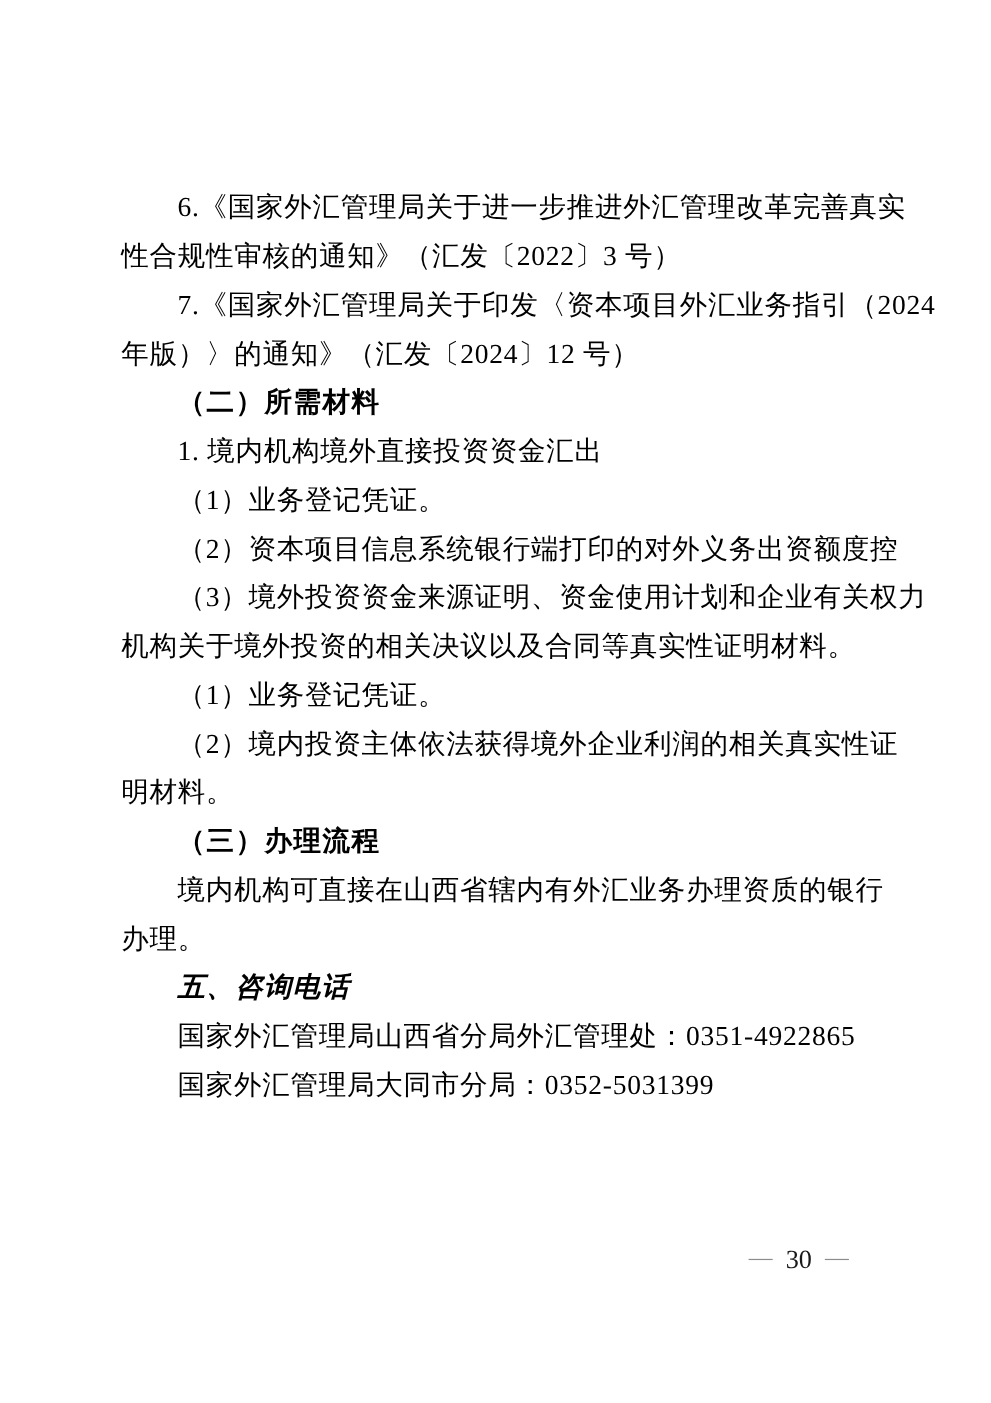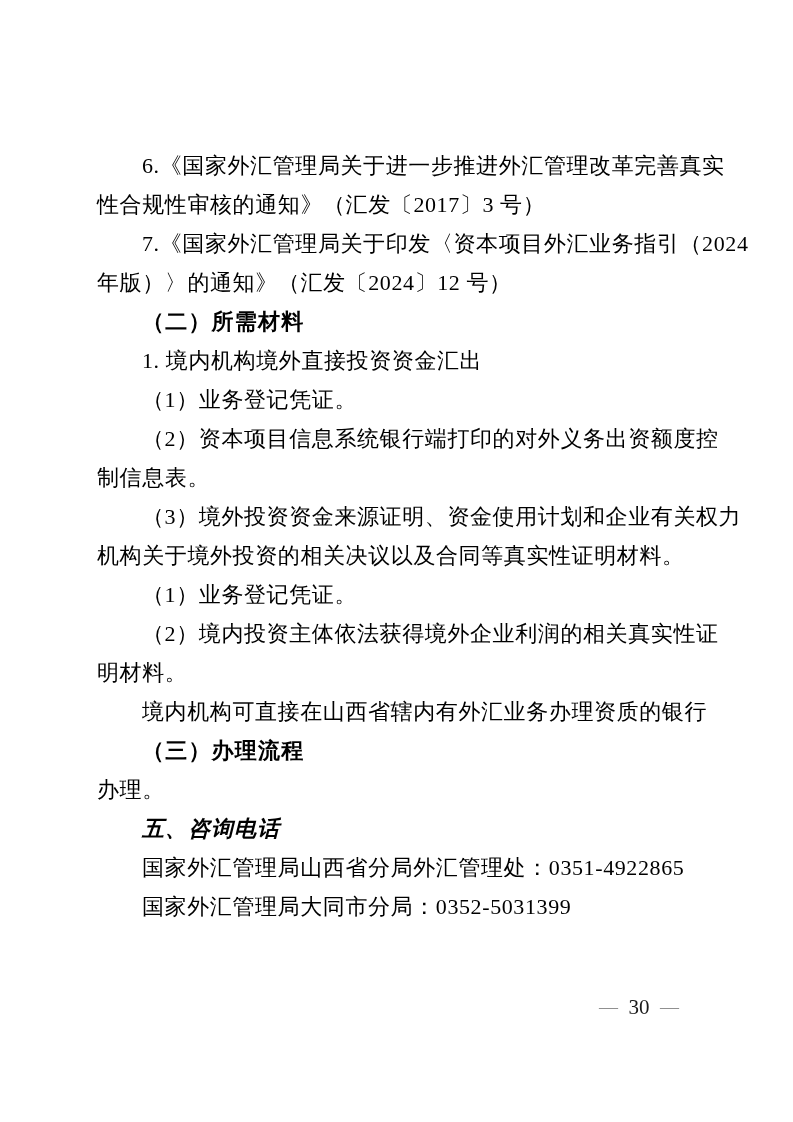--- a/index.html
+++ b/index.html
@@ -67,35 +67,34 @@
     line-height: 26px;
     font-family: "Liberation Serif", "DejaVu Serif", serif;
   }
 </style>
 </head>
 <body>
 
 <div class="page">
   <div class="content">
     <div class="line indent">6.《国家外汇管理局关于进一步推进外汇管理改革完善真实</div>
-    <div class="line">性合规性审核的通知》（汇发〔2017〕3 号）</div>
+    <div class="line">性合规性审核的通知》（汇发〔2022〕3 号）</div>
     <div class="line indent">7.《国家外汇管理局关于印发〈资本项目外汇业务指引（2024</div>
     <div class="line">年版）〉的通知》（汇发〔2024〕12 号）</div>
     <div class="line indent h-kai">（二）所需材料</div>
     <div class="line indent">1. 境内机构境外直接投资资金汇出</div>
     <div class="line indent">（1）业务登记凭证。</div>
     <div class="line indent">（2）资本项目信息系统银行端打印的对外义务出资额度控</div>
-    <div class="line">制信息表。</div>
     <div class="line indent">（3）境外投资资金来源证明、资金使用计划和企业有关权力</div>
     <div class="line">机构关于境外投资的相关决议以及合同等真实性证明材料。</div>
     <div class="line indent">（1）业务登记凭证。</div>
     <div class="line indent">（2）境内投资主体依法获得境外企业利润的相关真实性证</div>
     <div class="line">明材料。</div>
+    <div class="line indent h-kai">（三）办理流程</div>
     <div class="line indent">境内机构可直接在山西省辖内有外汇业务办理资质的银行</div>
-    <div class="line indent h-kai">（三）办理流程</div>
     <div class="line">办理。</div>
     <div class="line indent h-hei">五、咨询电话</div>
     <div class="line indent">国家外汇管理局山西省分局外汇管理处：0351-4922865</div>
     <div class="line indent">国家外汇管理局大同市分局：0352-5031399</div>
   </div>
 
   <div class="footer">
     <span class="dash">—</span>
     <span class="num">30</span>
     <span class="dash">—</span>

